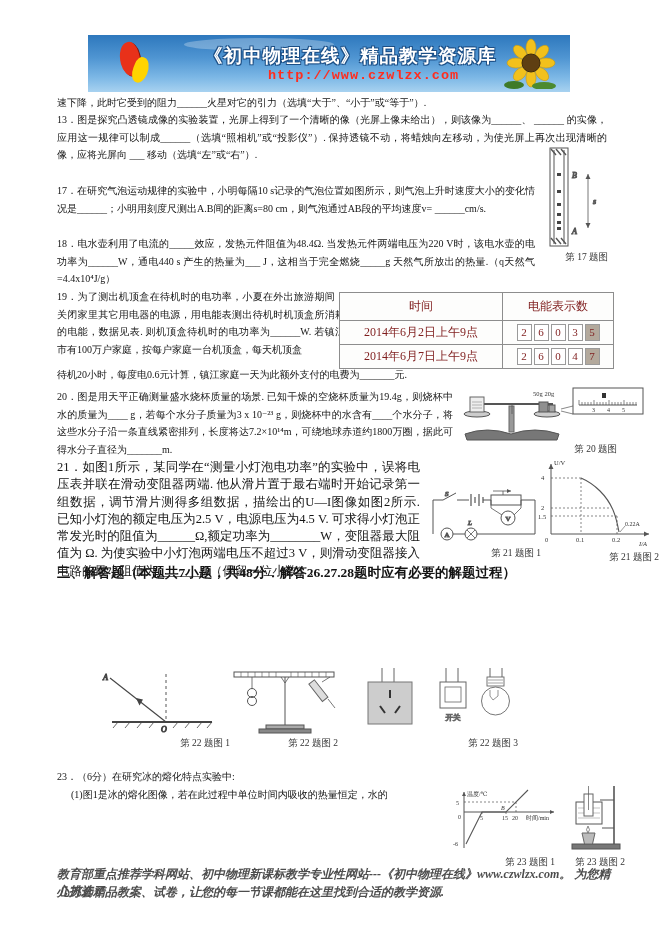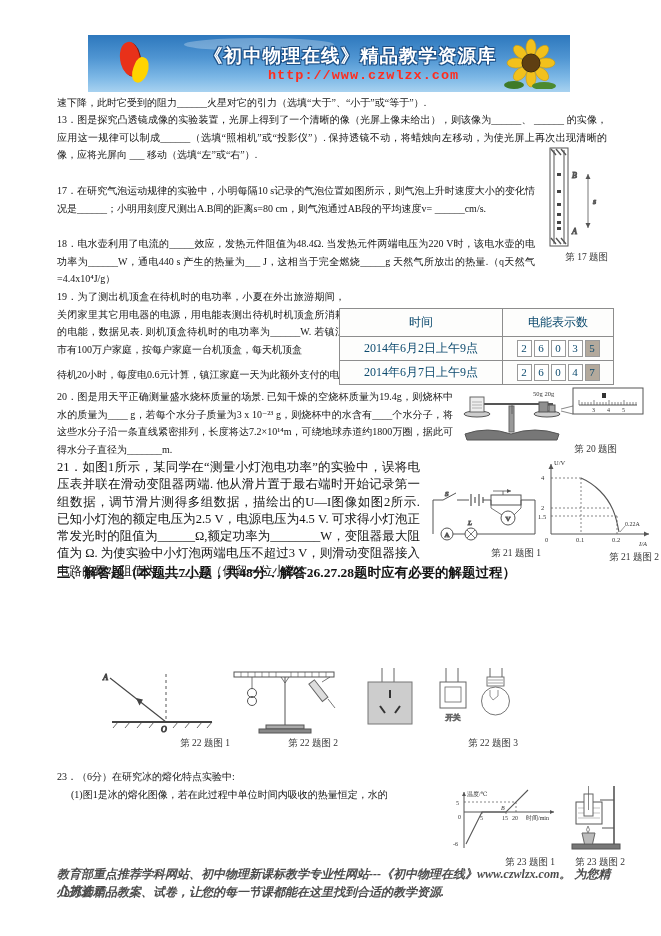--- a/index.html
+++ b/index.html
@@ -24,21 +24,21 @@
          text-shadow:1px 1px 0 #1c4f86,-1px -1px 0 #1c4f86,1px -1px 0 #1c4f86,-1px 1px 0 #1c4f86;}
   .banner-url{position:absolute;left:180px;top:33px;font-size:13.5px;font-weight:bold;color:#ff2d1e;
          font-family:"Liberation Mono","DejaVu Sans Mono",monospace;letter-spacing:1px;}
   .logo{position:absolute;left:30px;top:5px;width:42px;height:48px;}
   .logo-red{position:absolute;left:2px;top:2px;width:20px;height:34px;background:#e8311a;
          border-radius:60% 40% 55% 45%;transform:rotate(-15deg);box-shadow:1px 1px 0 #7e1406;}
   .logo-yellow{position:absolute;left:15px;top:17px;width:15px;height:26px;background:#ffd400;
          border-radius:40% 60% 50% 55%;transform:rotate(22deg);}
   .sun{position:absolute;right:8px;top:2px;}
   
-  .q19table{position:absolute;left:339px;top:308px;border-collapse:collapse;font-size:12px;color:#0c4a6e;}
+  .q19table{position:absolute;left:339px;top:292px;border-collapse:collapse;font-size:12px;color:#7f1d1d;}
   .q19table th,.q19table td{border:1px solid #8d8d8d;text-align:center;font-weight:normal;
          padding:3px 5px;background:#fdfdfc;}
   .q19table th{padding:5px 5px;}
   .digit{display:inline-block;width:13px;height:15px;line-height:15px;border:1px solid #9a9a9a;
          margin:0 1px;font-size:11px;text-align:center;background:#fff;vertical-align:middle;}
   .digit.last{background:#b3a99c;}
   .footer{font-size:12px;line-height:17px;font-weight:bold;color:#4d4d4d;font-style:italic;}
 </style>
 </head>
 <body>

